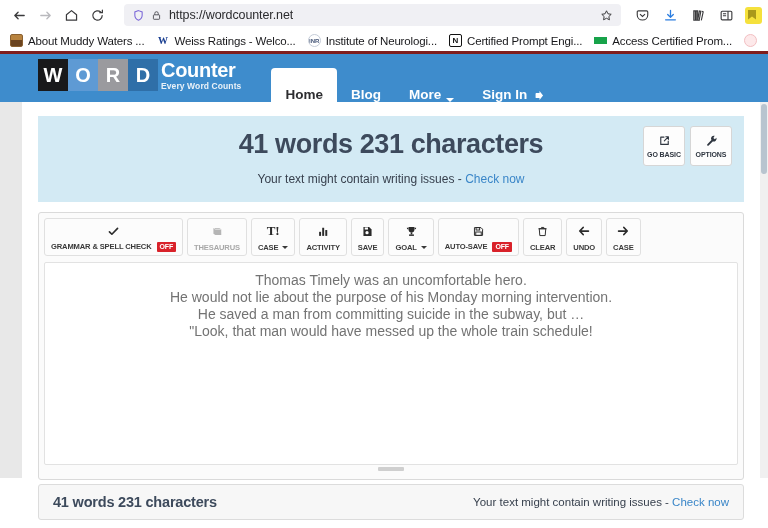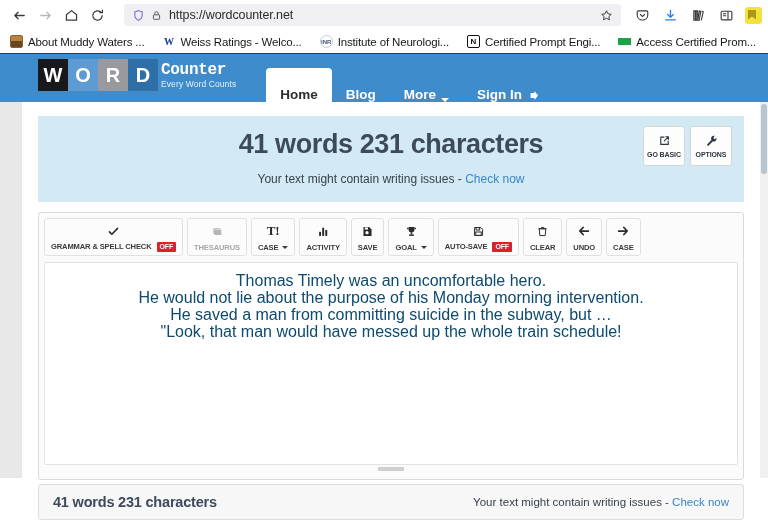--- a/index.html
+++ b/index.html
@@ -79,24 +79,24 @@
     opacity: .55;
     clip-path: polygon(0 0, 100% 0, 100% 100%, 50% 70%, 0 100%);
   }
 
   
   .bookmarks-bar {
     height: 24px;
     display: flex;
     align-items: center;
     padding: 0 4px;
-    gap: 6px;
+    gap: 0;
     background: #ffffff;
     overflow: hidden;
-    border-bottom: 1px solid #7f1d1d;
+    border-bottom: 3px solid #7f1d1d;
   }
   .bookmark {
     display: flex;
     align-items: center;
     gap: 5px;
     padding: 2px 6px;
     border-radius: 4px;
     flex: 0 0 auto;
     max-width: 165px;
   }
@@ -152,26 +152,25 @@
   .lb2 { background: #5e9ad4; }
   .lb3 { background: #9a9a9e; }
   .lb4 { background: #2f6fa8; }
   .logo-word {
     margin-left: 3px;
     display: flex; flex-direction: column;
     justify-content: center; height: 32px;
     line-height: 1;
   }
   .logo-counter {
-    color: #ffffff; font-size: 16px; font-weight: bold;
+    color: #ffffff; font-size: 20px; font-weight: bold;
     letter-spacing: -0.3px;
-    font-family: Liberation Mono, monospace;
   }
   .logo-tag {
-    color: #e9f1f8; font-size: 8.5px; font-weight: normal;
+    color: #e9f1f8; font-size: 8.5px; font-weight: bold;
     margin-top: 2px; letter-spacing: 0.1px;
   }
   .site-nav { display: flex; align-items: flex-end; margin-left: 30px; height: 48px; }
   .nav-item {
     color: #ffffff;
     font-size: 13.5px;
     font-weight: bold;
     padding: 0 14px;
     height: 32px;
     display: flex; align-items: flex-end;
@@ -295,22 +294,22 @@
   .text-area {
     margin-top: 6px;
     background: #ffffff;
     border: 1px solid #e2e2e2;
     border-radius: 2px;
     height: 203px;
     padding: 9px 10px;
     overflow: hidden;
   }
   .text-line {
-    font-size: 16px;
-    color: #0c4a6e;
+    font-size: 14px;
+    color: #737373;
     line-height: 17px;
     white-space: nowrap;
   }
   .resize-strip {
     height: 9px;
     display: flex; align-items: center; justify-content: center;
     background: #fbfbfb;
   }
   .resize-handle {
     width: 26px; height: 4px;

